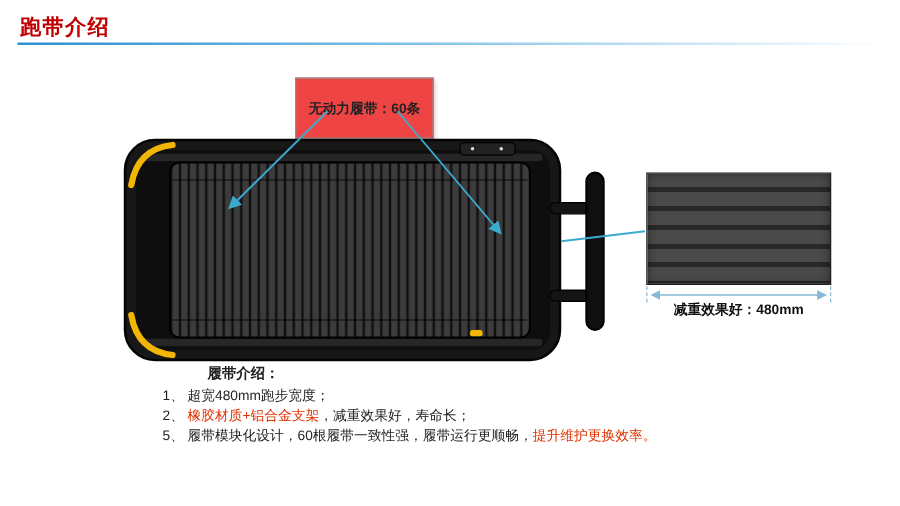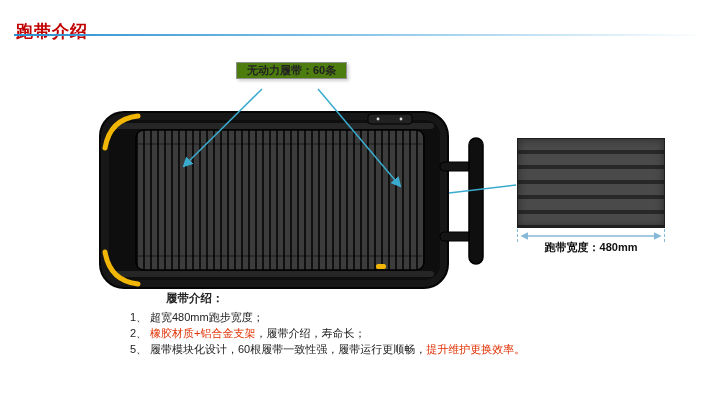--- a/index.html
+++ b/index.html
@@ -7,34 +7,34 @@
   body {
     position:relative;
     background:#ffffff;
     font-family:"Liberation Sans","DejaVu Sans",sans-serif;
     overflow:hidden;
     color:#222;
   }
 
   
   .page-title {
-    position:absolute; left:16px; top:20px;
+    position:absolute; left:16px; top:10px;
     font-size:17px; font-weight:bold; letter-spacing:1px;
     color:var(--title-red,#c00000);
   }
   .title-rule {
     position:absolute; left:14px; top:34px; right:12px; height:2px;
     background:linear-gradient(to right,#2b8fd0,#7fc0e6 45%,#cfe8f6 80%,rgba(255,255,255,0));
   }
 
   
   .callout {
     position:absolute; left:236px; top:62px;
-    background:#4d7c0f; border:1px solid #8f8f8f;
-    padding:0 10px; font-size:11px; font-weight:bold;
+    background:#ef4444; border:1px solid #8f8f8f;
+    padding:16px 10px; font-size:11px; font-weight:bold;
     box-shadow:2px 2px 3px rgba(0,0,0,.18);
     white-space:nowrap;
   }
 
   
   .treadmill { position:absolute; left:88px; top:106px; width:410px; height:188px; }
 
   
   .belt-detail {
     position:absolute; left:517px; top:138px; width:148px; height:90px;
@@ -103,21 +103,21 @@
 
     <g>
       <rect x="352" y="56" width="36" height="9" rx="4" fill="#141414" stroke="#000"></rect>
       <rect x="352" y="126" width="36" height="9" rx="4" fill="#141414" stroke="#000"></rect>
       <rect x="381" y="32" width="14" height="126" rx="7" fill="#0f0f0f" stroke="#000" stroke-width="1.5"></rect>
     </g>
   </svg>
 </div>
 
 <div class="belt-detail"></div>
-<div class="width-label">跑带宽度：480mm</div>
+<div class="width-label">减重效果好：480mm</div>
 
 <svg class="overlay" viewBox="0 0 720 405">
   <defs>
     <marker id="arrowTeal" viewBox="0 0 10 10" refX="8" refY="5" markerWidth="7" markerHeight="7" orient="auto-start-reverse">
       <path d="M0,0 L10,5 L0,10 z" style="fill:var(--connector-teal,#3aabcf)"></path>
     </marker>
     <marker id="arrowDim" viewBox="0 0 10 10" refX="8" refY="5" markerWidth="6" markerHeight="6" orient="auto-start-reverse">
       <path d="M0,0 L10,5 L0,10 z" style="fill:var(--dim-blue,#86b8d8)"></path>
     </marker>
   </defs>
@@ -128,16 +128,16 @@
     <line x1="517.5" y1="229" x2="517.5" y2="243" stroke-width="1" stroke-dasharray="3 2"></line>
     <line x1="664.5" y1="229" x2="664.5" y2="243" stroke-width="1" stroke-dasharray="3 2"></line>
     <line x1="522" y1="236" x2="660" y2="236" stroke-width="1.3" marker-start="url(#arrowDim)" marker-end="url(#arrowDim)"></line>
   </g>
 </svg>
 
 <section class="intro">
   <div class="intro-heading">履带介绍：</div>
   <div>
       <div class="intro-item"><span class="num">1、</span><span>超宽480mm跑步宽度；</span></div>
-      <div class="intro-item"><span class="num">2、</span><span class="hl">橡胶材质+铝合金支架</span><span>，履带介绍，寿命长；</span></div>
+      <div class="intro-item"><span class="num">2、</span><span class="hl">橡胶材质+铝合金支架</span><span>，减重效果好，寿命长；</span></div>
       <div class="intro-item"><span class="num">5、</span><span>履带模块化设计，60根履带一致性强，履带运行更顺畅，</span><span class="hl">提升维护更换效率。</span></div>
     </div>
 </section>
 
 </body></html>

